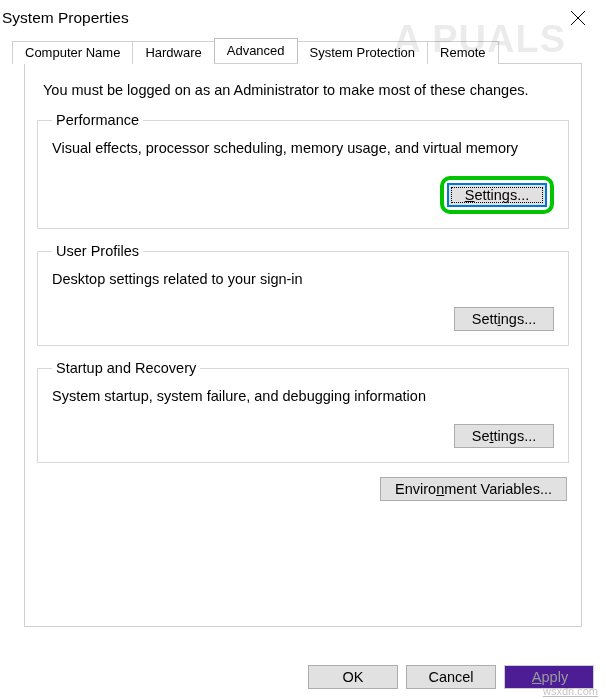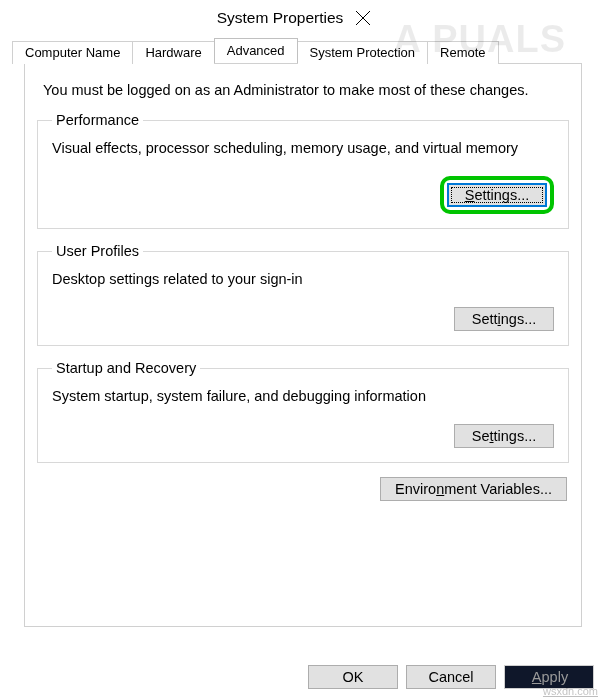--- a/index.html
+++ b/index.html
@@ -18,21 +18,21 @@
     width: 606px;
     height: 699px;
     background: #fff;
     position: relative;
   }
   .titlebar {
     height: 36px;
     display: flex;
     align-items: center;
     padding: 0 8px 0 2px;
-    justify-content: center;
+    justify-content: space-between;
   }
   .title { font-size: 15.5px; }
   .close {
     width: 40px; height: 32px;
     display:flex; align-items:center; justify-content:center;
     font-size: 18px;
     cursor: default;
   }
   .close svg { width:14px; height:14px; stroke:#000; stroke-width:1; }
   .tabs-region {
@@ -98,21 +98,21 @@
     border:1px solid #adadad;
     background:#e1e1e1;
     font-family:inherit;
     font-size:14.5px;
     padding: 2px 14px;
     cursor:default;
   }
   .winbtn:disabled {
     color:#9a9a9a;
     border-color:#cfcfcf;
-    background:#0f172a;
+    background:#4c1d95;
     padding-left:16px;
   }
   .highlight-wrap {
     display:inline-block;
     border:4px solid #00c400;
     border-radius:10px;
     padding:3px;
   }
   .highlight-wrap .winbtn {
     border:2px solid #0078d7;

